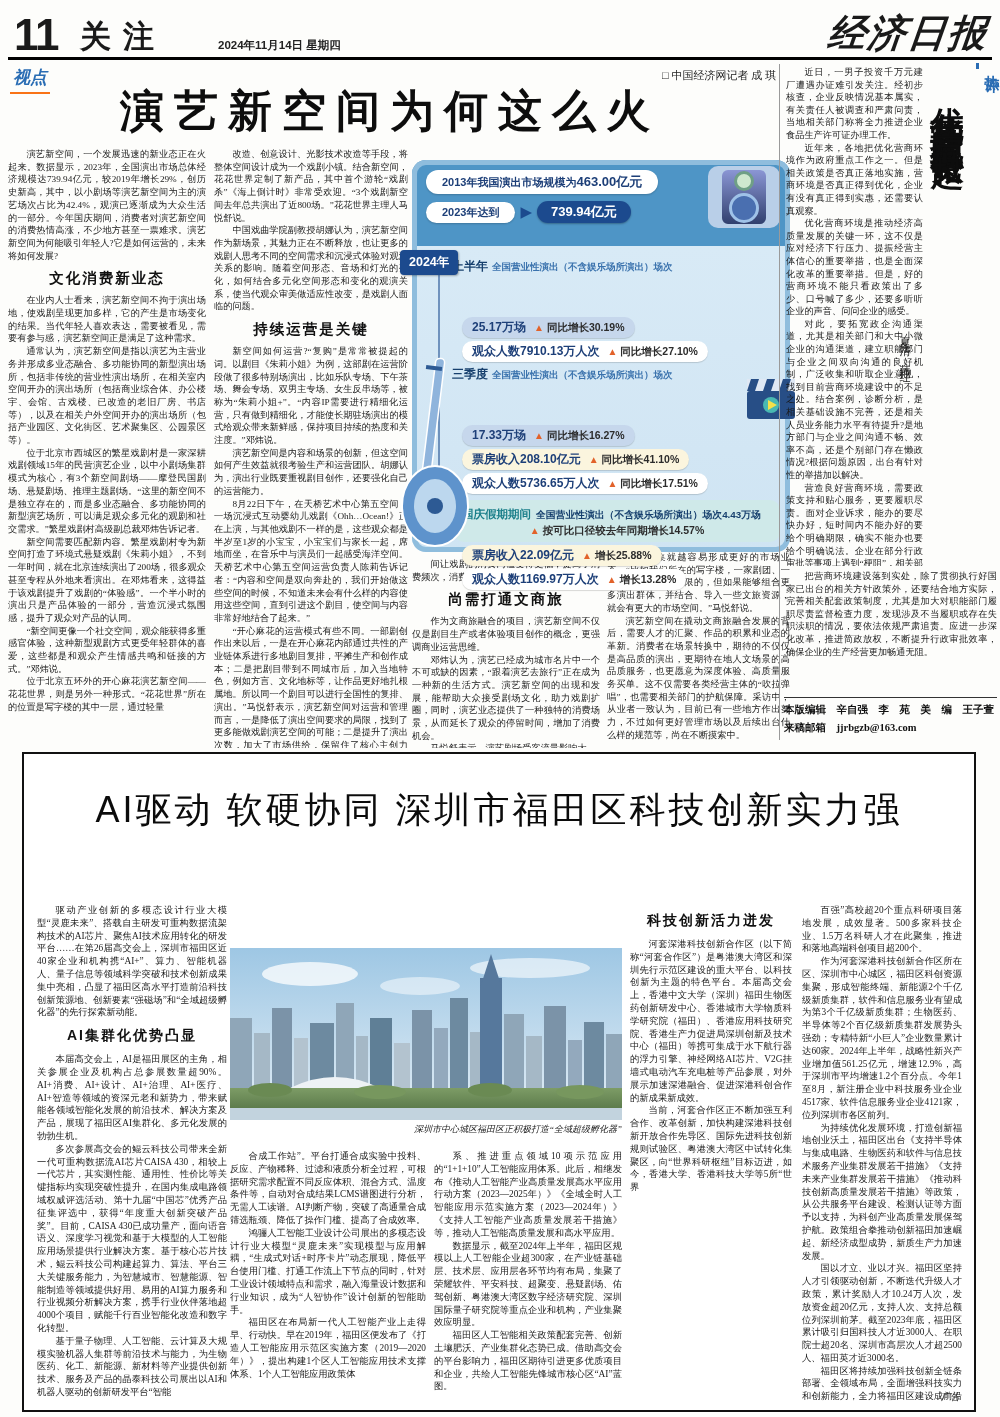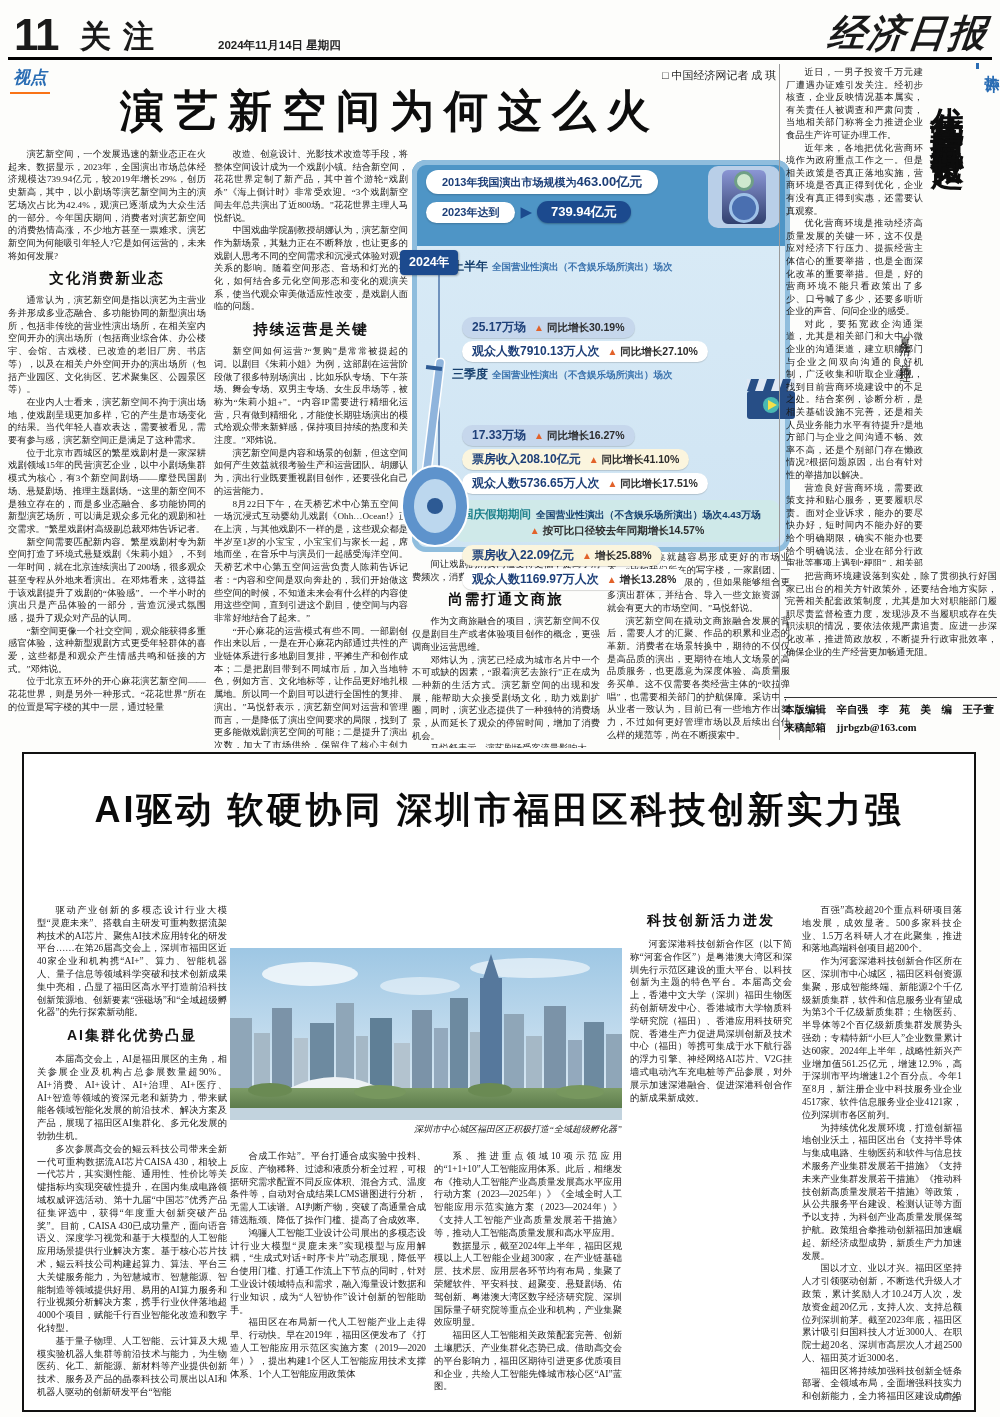--- a/index.html
+++ b/index.html
@@ -59,21 +59,21 @@
   .hc-headline{left:924px;top:82px;height:486px;writing-mode:vertical-rl;font-family:"Liberation Sans",sans-serif;font-weight:900;font-size:33px;letter-spacing:4px;color:#0d0d0d;}
   .hc-authors{left:897px;top:328px;height:190px;writing-mode:vertical-rl;font-size:11px;letter-spacing:4px;color:#222;}
   .hc-narrow{left:786px;top:66px;width:137px;height:500px;}
   .hc-wide{left:786px;top:570px;width:211px;height:126px;}
   .hc-narrow p,.hc-wide p{font-size:9.2px;line-height:12.6px;}
   
   .editor{left:784px;top:697px;width:213px;border-top:1.5px solid #333;padding-top:5px;font-size:10.5px;font-weight:bold;color:#111;}
   .editor div{margin-bottom:4px;}
   
   .ad-box{left:22px;top:752px;width:950px;height:656px;border:2.5px solid #111;background:#fff;}
-  .ad-headline{position:absolute;left:0;right:0;top:32px;text-align:center;font-family:"Liberation Sans",sans-serif;font-size:36px;font-weight:700;letter-spacing:3px;color:#0b0b0b;white-space:nowrap;}
+  .ad-headline{position:absolute;left:0;right:0;top:32px;text-align:center;font-family:"Liberation Sans",sans-serif;font-size:36px;font-weight:400;letter-spacing:3px;color:#0b0b0b;white-space:nowrap;}
   .ad-box .col p{font-size:9.3px;line-height:12.8px;}
   .ad-box .col h3.subhead{font-size:14px;margin:8px 0;}
   .ad-col1{left:13px;top:150px;width:190px;height:498px;}
   .ad-col2{left:206px;top:396px;width:196px;height:252px;}
   .ad-col3{left:410px;top:396px;width:188px;height:252px;}
   .ad-col4{left:606px;top:150px;width:162px;height:498px;}
   .ad-col5{left:778px;top:150px;width:160px;height:498px;}
   .ad-photo{left:206px;top:194px;width:392px;height:172px;background:#a9cce6;overflow:hidden;}
   .ad-caption{left:206px;top:369px;width:392px;text-align:right;font-size:9px;font-style:italic;color:#222;}
   .ad-mark{position:absolute;right:14px;bottom:6px;font-size:9.5px;font-style:italic;color:#222;}
@@ -87,22 +87,22 @@
 <div class="abs masthead">经济日报</div>
 <div class="abs header-rule"></div>
 
 <div class="abs vp-label">视点</div>
 <div class="abs vp-headline">演艺新空间为何这么火</div>
 <div class="abs vp-byline">□ 中国经济网记者 成 琪</div>
 
 <div class="abs col vp-col1">
     <p>演艺新空间，一个发展迅速的新业态正在火起来。数据显示，2023年，全国演出市场总体经济规模达739.94亿元，较2019年增长29%，创历史新高，其中，以小剧场等演艺新空间为主的演艺场次占比为42.4%，观演已逐渐成为大众生活的一部分。今年国庆期间，消费者对演艺新空间的消费热情高涨，不少地方甚至一票难求。演艺新空间为何能吸引年轻人?它是如何运营的，未来将如何发展?</p>
     <h3 class="subhead">文化消费新业态</h3>
+    <p>在业内人士看来，演艺新空间不拘于演出场地，使戏剧呈现更加多样，它的产生是市场变化的结果。当代年轻人喜欢表达，需要被看见，需要有参与感，演艺新空间正是满足了这种需求。</p>
     <p>通常认为，演艺新空间是指以演艺为主营业务并形成多业态融合、多功能协同的新型演出场所，包括非传统的营业性演出场所，在相关室内空间开办的演出场所（包括商业综合体、办公楼宇、会馆、古戏楼、已改造的老旧厂房、书店等），以及在相关户外空间开办的演出场所（包括产业园区、文化街区、艺术聚集区、公园景区等）。</p>
-    <p>在业内人士看来，演艺新空间不拘于演出场地，使戏剧呈现更加多样，它的产生是市场变化的结果。当代年轻人喜欢表达，需要被看见，需要有参与感，演艺新空间正是满足了这种需求。</p>
     <p>位于北京市西城区的繁星戏剧村是一家深耕戏剧领域15年的民营演艺企业，以中小剧场集群模式为核心，有3个新空间剧场——摩登民国剧场、悬疑剧场、推理主题剧场。“这里的新空间不是独立存在的，而是多业态融合、多功能协同的新型演艺场所，可以满足观众多元化的观剧和社交需求。”繁星戏剧村高级副总裁邓炜告诉记者。</p>
     <p>新空间需要匹配新内容。繁星戏剧村专为新空间打造了环境式悬疑戏剧《朱莉小姐》，不到一年时间，就在北京连续演出了200场，很多观众甚至专程从外地来看演出。在邓炜看来，这得益于该戏剧提升了戏剧的“体验感”。一个半小时的演出只是产品体验的一部分，营造沉浸式氛围感，提升了观众对产品的认同。</p>
     <p>“新空间更像一个社交空间，观众能获得多重感官体验，这种新型观剧方式更受年轻群体的喜爱，这些都是和观众产生情感共鸣和链接的方式。”邓炜说。</p>
     <p>位于北京五环外的开心麻花演艺新空间——花花世界，则是另外一种形式。“花花世界”所在的位置是写字楼的其中一层，通过轻量</p>
   </div>
 <div class="abs col vp-col2">
     <p>改造、创意设计、光影技术改造等手段，将整体空间设计成为一个戏剧小镇。结合新空间，花花世界定制了新产品，其中首个游轮“戏剧杀”《海上倒计时》非常受欢迎。“3个戏剧新空间去年总共演出了近800场。”花花世界主理人马悦舒说。</p>
     <p>中国戏曲学院副教授胡娜认为，演艺新空间作为新场景，其魅力正在不断释放，也让更多的戏剧人思考不同的空间需求和沉浸式体验对观演关系的影响。随着空间形态、音场和灯光的变化，如何结合多元化空间形态和变化的观演关系，使当代观众审美做适应性改变，是戏剧人面临的问题。</p>
     <h3 class="subhead">持续运营是关键</h3>
     <p>新空间如何运营?“复购”是常常被提起的词。以剧目《朱莉小姐》为例，这部剧在运营阶段做了很多特别场演出，比如乐队专场、下午茶场、舞会专场、双男主专场、女生反串场等，被称为“朱莉小姐+”。“内容IP需要进行精细化运营，只有做到精细化，才能使长期驻场演出的模式给观众带来新鲜感，保持项目持续的热度和关注度。”邓炜说。</p>
@@ -287,20 +287,21 @@
       <p>福田区在布局新一代人工智能产业上走得早、行动快。早在2019年，福田区便发布了《打造人工智能应用示范区实施方案（2019—2020年）》，提出构建1个区人工智能应用技术支撑体系、1个人工智能应用政策体</p>
     </div>
   <div class="abs col ad-col3">
       <p>系、推进重点领域10项示范应用的“1+1+10”人工智能应用体系。此后，相继发布《推动人工智能产业高质量发展高水平应用行动方案（2023—2025年）》《全域全时人工智能应用示范实施方案（2023—2024年）》《支持人工智能产业高质量发展若干措施》等，推动人工智能高质量发展和高水平应用。</p>
       <p>数据显示，截至2024年上半年，福田区规模以上人工智能企业超300家，在产业链基础层、技术层、应用层各环节均有布局，集聚了荣耀软件、平安科技、超聚变、悬疑剧场、佑驾创新、粤港澳大湾区数字经济研究院、深圳国际量子研究院等重点企业和机构，产业集聚效应明显。</p>
       <p>福田区人工智能相关政策配套完善、创新土壤肥沃、产业集群化态势已成。借助高交会的平台影响力，福田区期待引进更多优质项目和企业，共绘人工智能先锋城市核心区“AI”蓝图。</p>
     </div>
   <div class="abs col ad-col4">
       <h3 class="subhead">科技创新活力迸发</h3>
       <p>河套深港科技创新合作区（以下简称“河套合作区”）是粤港澳大湾区和深圳先行示范区建设的重大平台、以科技创新为主题的特色平台。本届高交会上，香港中文大学（深圳）福田生物医药创新研发中心、香港城市大学物质科学研究院（福田）、香港应用科技研究院、香港生产力促进局深圳创新及技术中心（福田）等携可集成于水下航行器的浮力引擎、神经网络AI芯片、V2G挂墙式电动汽车充电桩等产品参展，对外展示加速深港融合、促进深港科创合作的新成果新成效。</p>
+      <p>当前，河套合作区正不断加强互利合作、改革创新，加快构建深港科技创新开放合作先导区、国际先进科技创新规则试验区、粤港澳大湾区中试转化集聚区，向“世界科研枢纽”目标迈进，如今，香港大学、香港科技大学等5所“世界</p>
     </div>
   <div class="abs col ad-col5">
       <p>百强”高校超20个重点科研项目落地发展，成效显著。500多家科技企业、1.5万名科研人才在此聚集，推进和落地高端科创项目超200个。</p>
       <p>作为河套深港科技创新合作区所在区、深圳市中心城区，福田区科创资源集聚，形成智能终端、新能源2个千亿级新质集群，软件和信息服务业有望成为第3个千亿级新质集群；生物医药、半导体等2个百亿级新质集群发展势头强劲；专精特新“小巨人”企业数量累计达60家。2024年上半年，战略性新兴产业增加值561.25亿元，增速12.9%，高于深圳市平均增速1.2个百分点。今年1至8月，新注册企业中科技服务业企业4517家、软件信息服务业企业4121家，位列深圳市各区前列。</p>
       <p>为持续优化发展环境，打造创新福地创业沃土，福田区出台《支持半导体与集成电路、生物医药和软件与信息技术服务产业集群发展若干措施》《支持未来产业集群发展若干措施》《推动科技创新高质量发展若干措施》等政策，从公共服务平台建设、检测认证等方面予以支持，为科创产业高质量发展保驾护航。政策组合拳推动创新福田加速崛起、新经济成型成势，新质生产力加速发展。</p>
       <p>国以才立、业以才兴。福田区坚持人才引领驱动创新，不断迭代升级人才政策，累计奖励人才10.24万人次，发放资金超20亿元，支持人次、支持总额位列深圳前茅。截至2023年底，福田区累计吸引归国科技人才近3000人、在职院士超20名、深圳市高层次人才超2500人、福田英才近3000名。</p>
       <p>福田区将持续加强科技创新全链条部署、全领域布局，全面增强科技实力和创新能力，全力将福田区建设成前沿科技创新策源、创新企业总部集聚、科技金融文化融合的“中央创新区”，促进创新链产业链资金链人才链深度融合，为深圳建设具有全球重要影响力的产业科技创新中心贡献福田力量。</p>
     </div>
 
   <div class="ad-mark">·广告</div>

